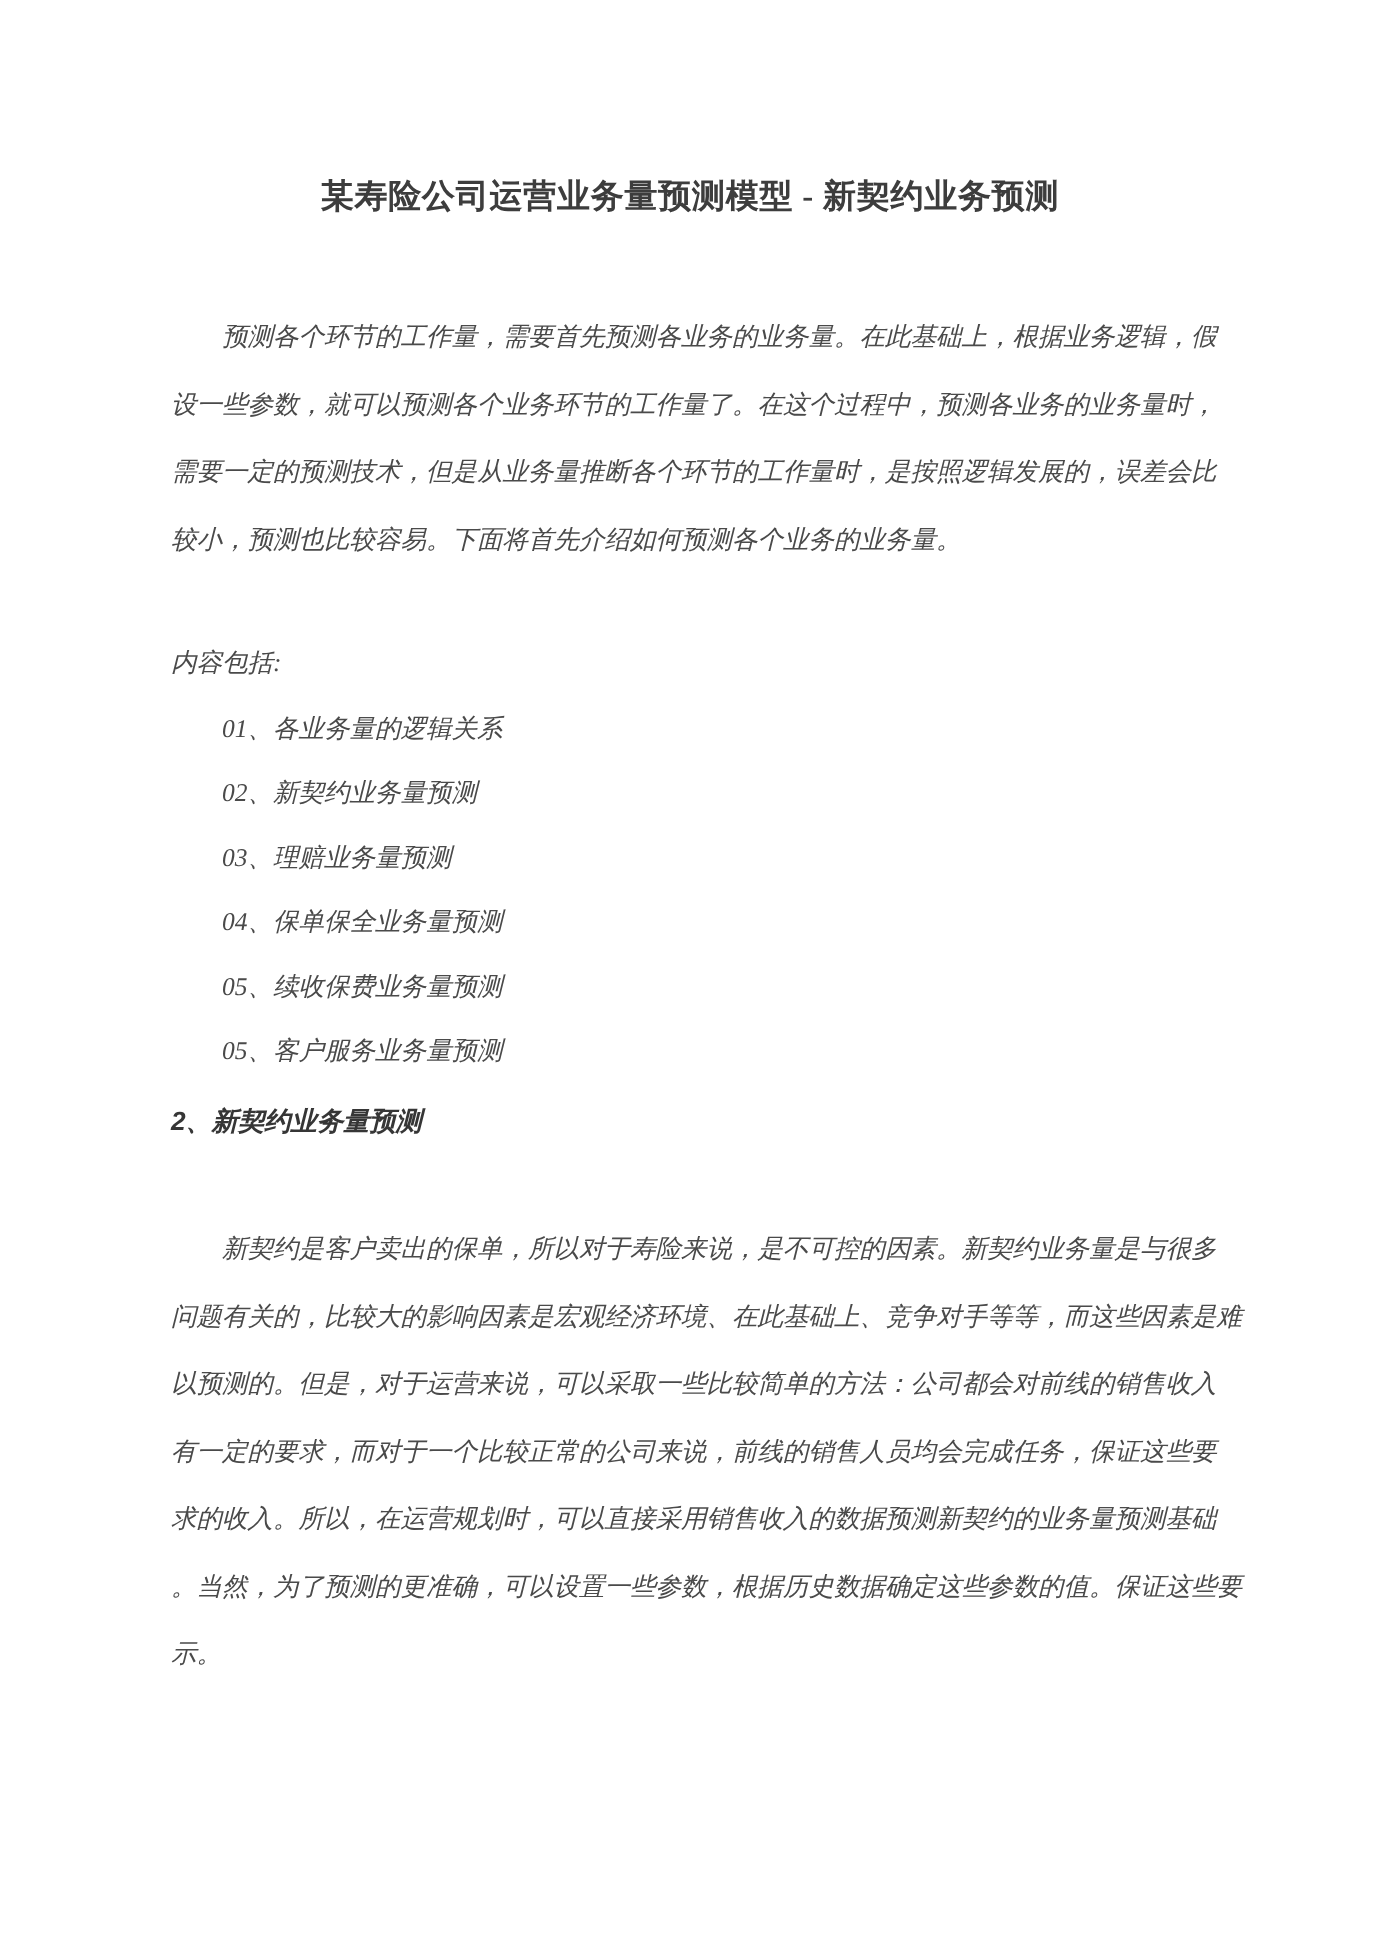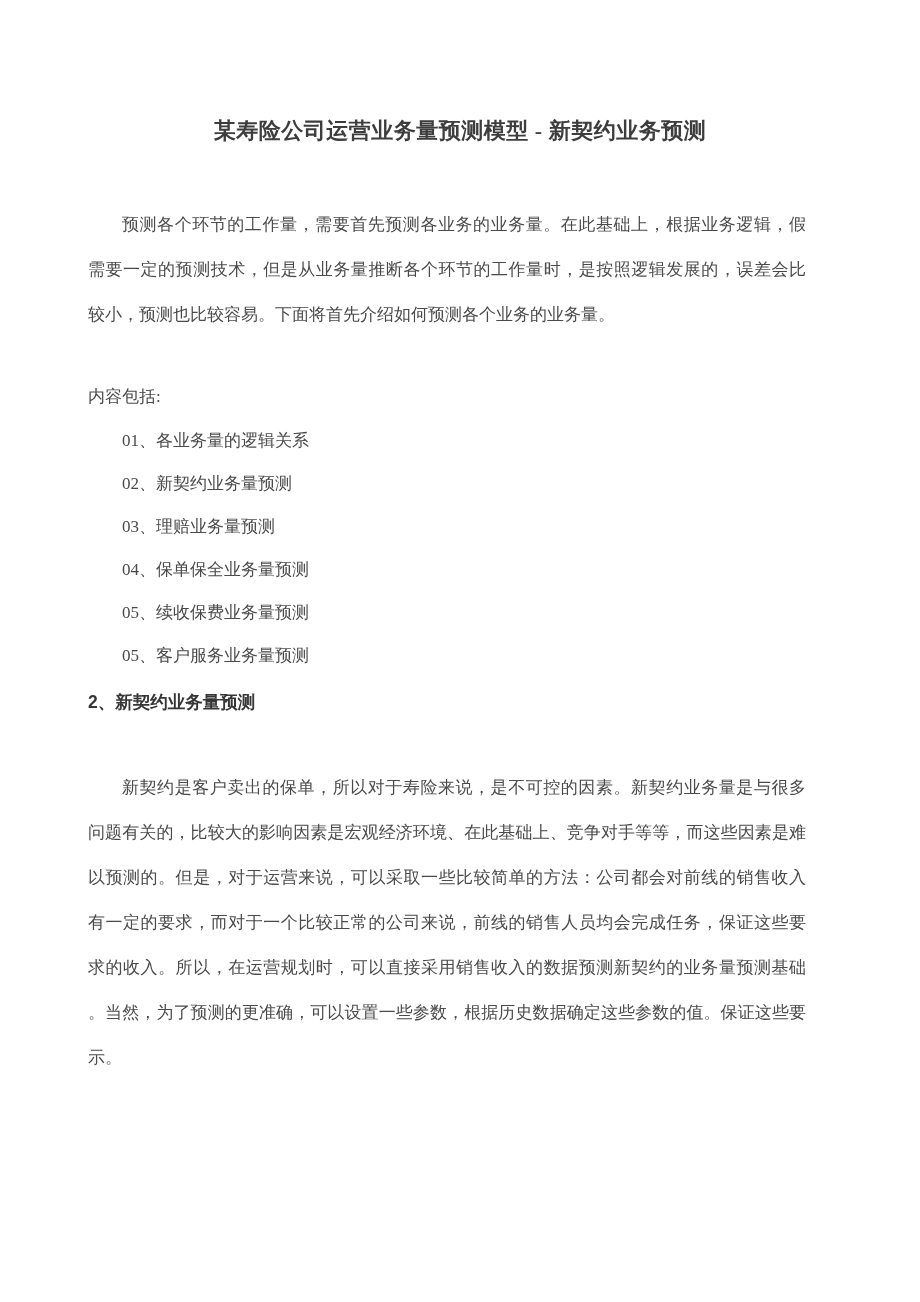--- a/index.html
+++ b/index.html
@@ -23,22 +23,23 @@
     margin-top: 116px;
     width: 100%;
     text-align: center;
     font-size: 22px;
     line-height: 30px;
     font-weight: bold;
     color: var(--title-color, #3d3d3d);
     letter-spacing: 0.5px;
   }
   .content {
-    margin-left: 88px;
+    margin-left: 114px;
     margin-right: 114px;
+    font-style: italic;
   }
   .para {
     font-size: 17px;
     color: var(--body-color, #4a4a4a);
   }
   .para .line {
     height: 45px;
     line-height: 45px;
     text-align: justify;
     text-align-last: justify;
@@ -78,20 +79,21 @@
 <body>
 
 <div class="page">
 
   <div class="doc-title">某寿险公司运营业务量预测模型 - 新契约业务预测</div>
 
   <div class="content">
 
     <div class="para para1">
       <div class="line first">预测各个环节的工作量，需要首先预测各业务的业务量。在此基础上，根据业务逻辑，假</div>
+      <div class="line">设一些参数，就可以预测各个业务环节的工作量了。在这个过程中，预测各业务的业务量时，</div>
       <div class="line">需要一定的预测技术，但是从业务量推断各个环节的工作量时，是按照逻辑发展的，误差会比</div>
       <div class="line last">较小，预测也比较容易。下面将首先介绍如何预测各个业务的业务量。</div>
     </div>
 
     <div class="toc-label">内容包括:</div>
 
     <div>
       <div class="toc-item">01、各业务量的逻辑关系</div>
       <div class="toc-item">02、新契约业务量预测</div>
       <div class="toc-item">03、理赔业务量预测</div>

